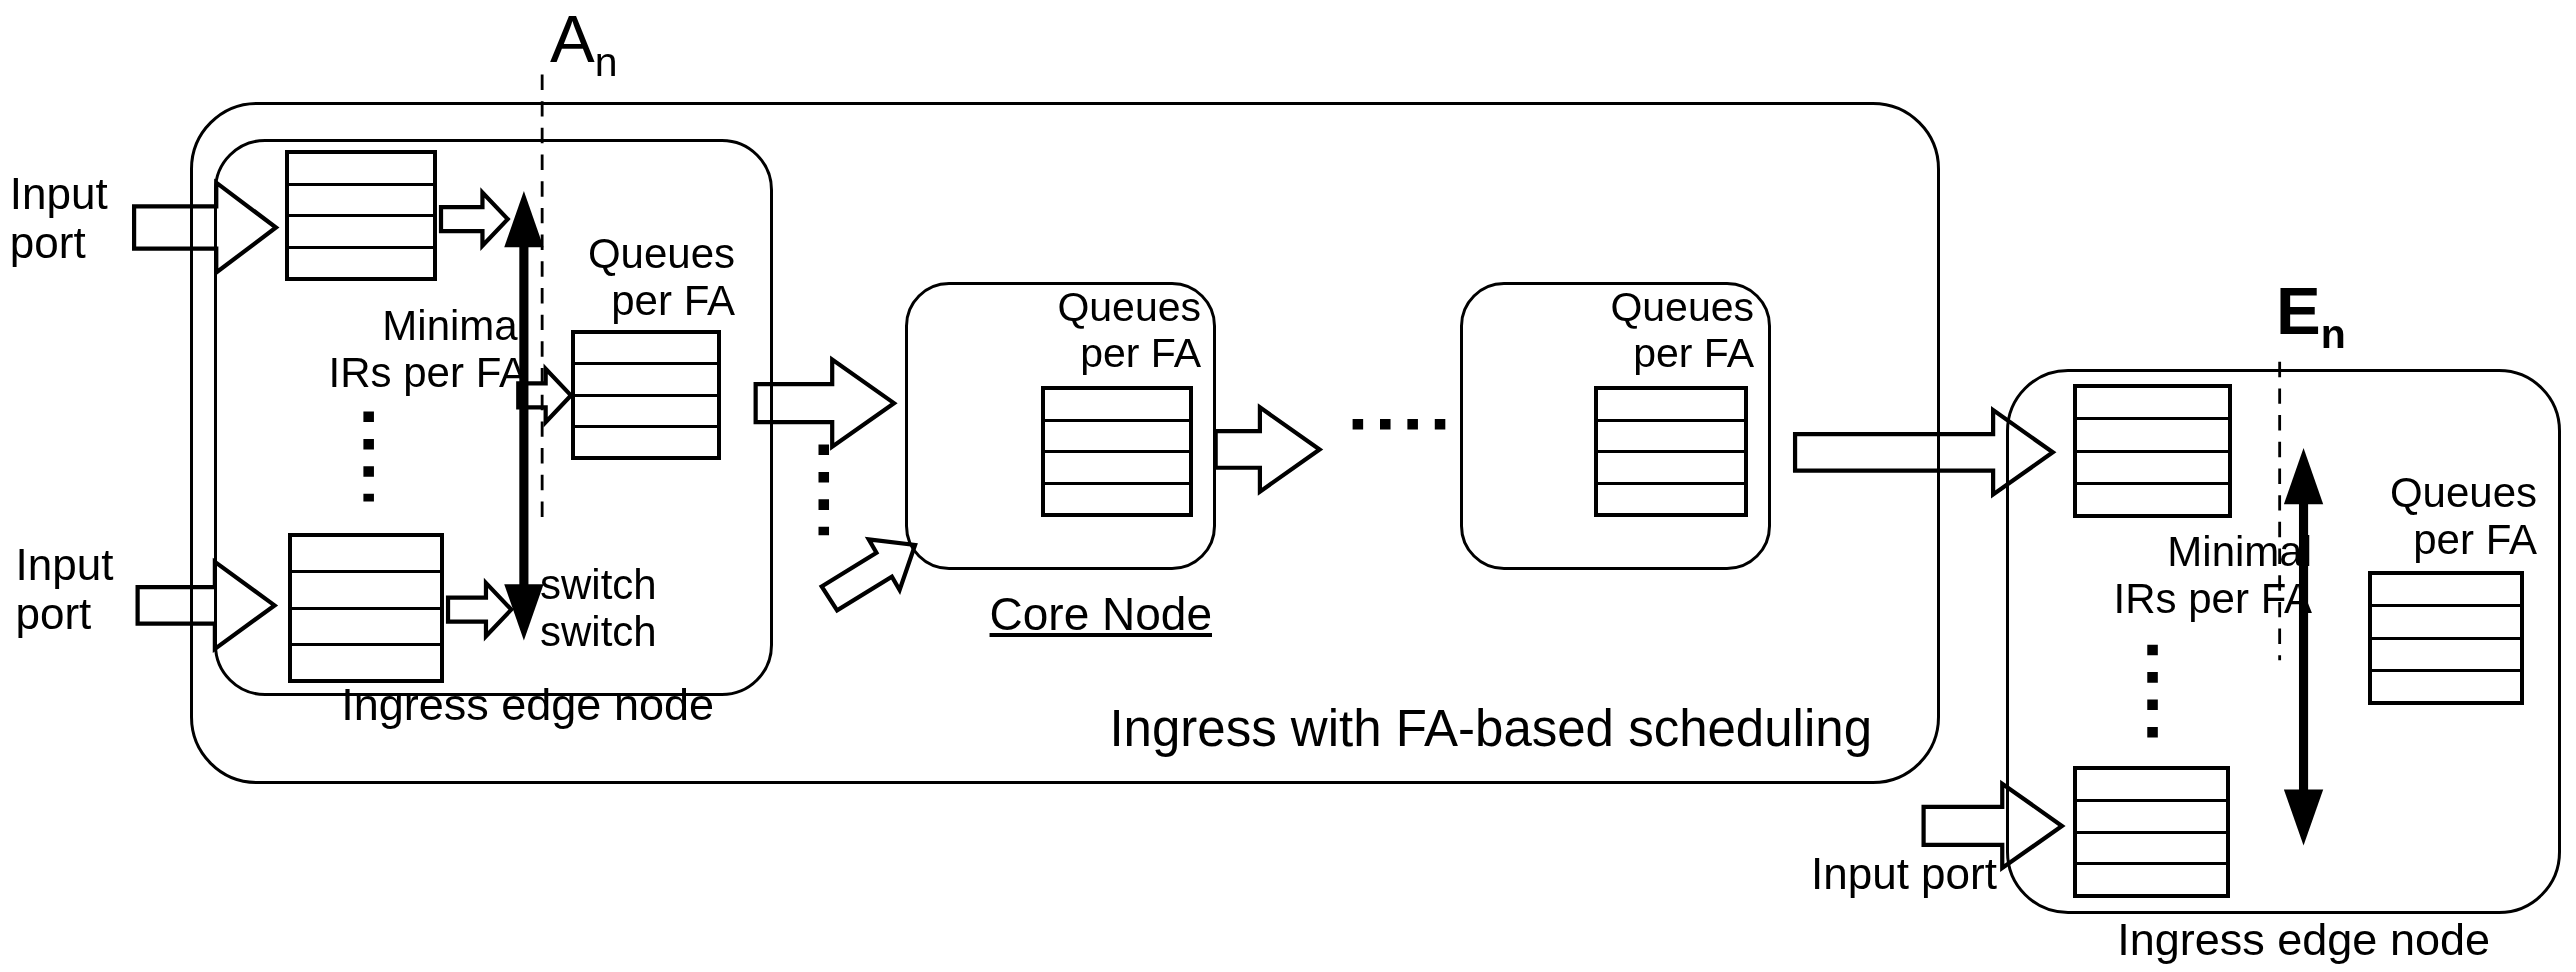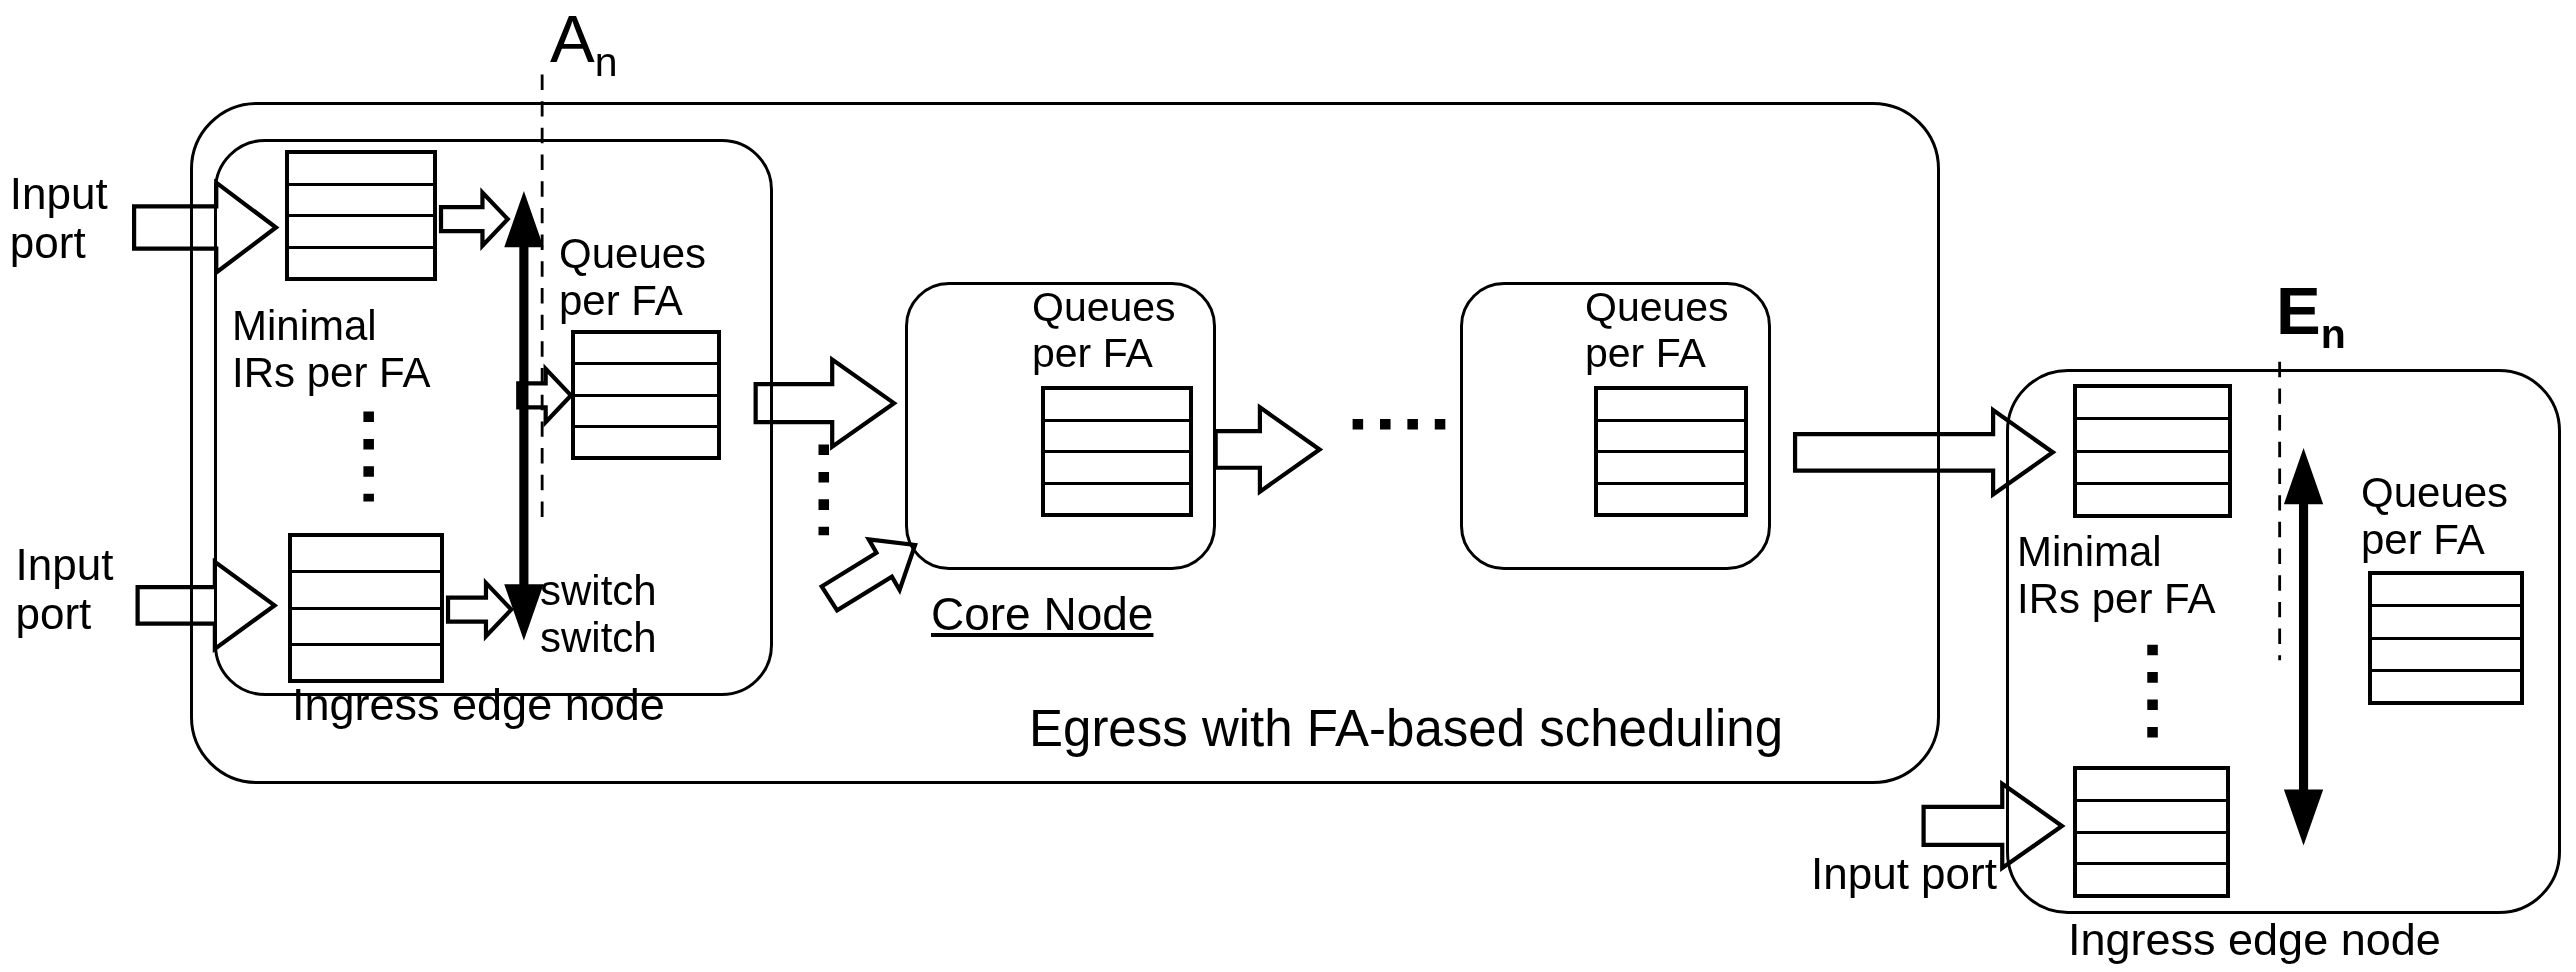--- a/index.html
+++ b/index.html
@@ -10,21 +10,21 @@
     background:#ffffff;
     font-family:"Liberation Sans", sans-serif;
     color:#000;
     overflow:hidden;
   }
   .rbox{position:absolute;border:3.5px solid #000;background:transparent;box-sizing:border-box;}
   .qbox{position:absolute;border:4.2px solid #000;box-sizing:border-box;display:flex;flex-direction:column;background:transparent;}
   .qrow{flex:1;border-top:3.5px solid #000;}
   .qrow:first-child{border-top:none;}
   .lbl{position:absolute;line-height:1.12;white-space:nowrap;}
-  .center{text-align:left;}
+  .center{text-align:right;}
   .lbl div{white-space:nowrap;}
   .marker{font-size:67px;margin-left:24px;}
   .marker sub{font-size:41px;}
   svg.overlay{position:absolute;left:0;top:0;pointer-events:none;}
 </style>
 </head>
 <body>
 
 <div class="canvas">
 
@@ -133,21 +133,21 @@
 
   <div class="lbl center" style="left:559px;top:230px;width:176px;font-size:42px;">
     <div>Queues</div>
     <div>per FA</div>
   </div>
 
   <div class="lbl marker" style="left:526px;top:1.4px;">
     <span>A</span><sub>n</sub>
   </div>
 
-  <div class="lbl" style="left:540px;top:561px;font-size:42px;margin-top:6px;">
+  <div class="lbl" style="left:540px;top:561px;font-size:42px;">
     <div>switch</div>
     <div>switch</div>
   </div>
 
   <div class="lbl center" style="left:292px;top:680px;width:422px;font-size:45px;">Ingress edge node</div>
 
   <div class="lbl center" style="left:1032px;top:285px;width:169px;font-size:41px;">
     <div>Queues</div>
     <div>per FA</div>
   </div>
@@ -171,16 +171,16 @@
 
   <div class="lbl center" style="left:2361px;top:469px;width:176px;font-size:42px;">
     <div>Queues</div>
     <div>per FA</div>
   </div>
 
   <div class="lbl" style="left:1811px;top:849px;font-size:44px;">Input port</div>
 
   <div class="lbl center" style="left:2068px;top:915px;width:422px;font-size:45px;">Ingress edge node</div>
 
-  <div class="lbl center" style="left:1029px;top:700px;width:843px;font-size:51px;">Egress with FA-based scheduling</div>
+  <div class="lbl center" style="left:1029px;top:700px;width:843px;font-size:51px;">Ingress with FA-based scheduling</div>
 
 </div>
 
 
 </body></html>

